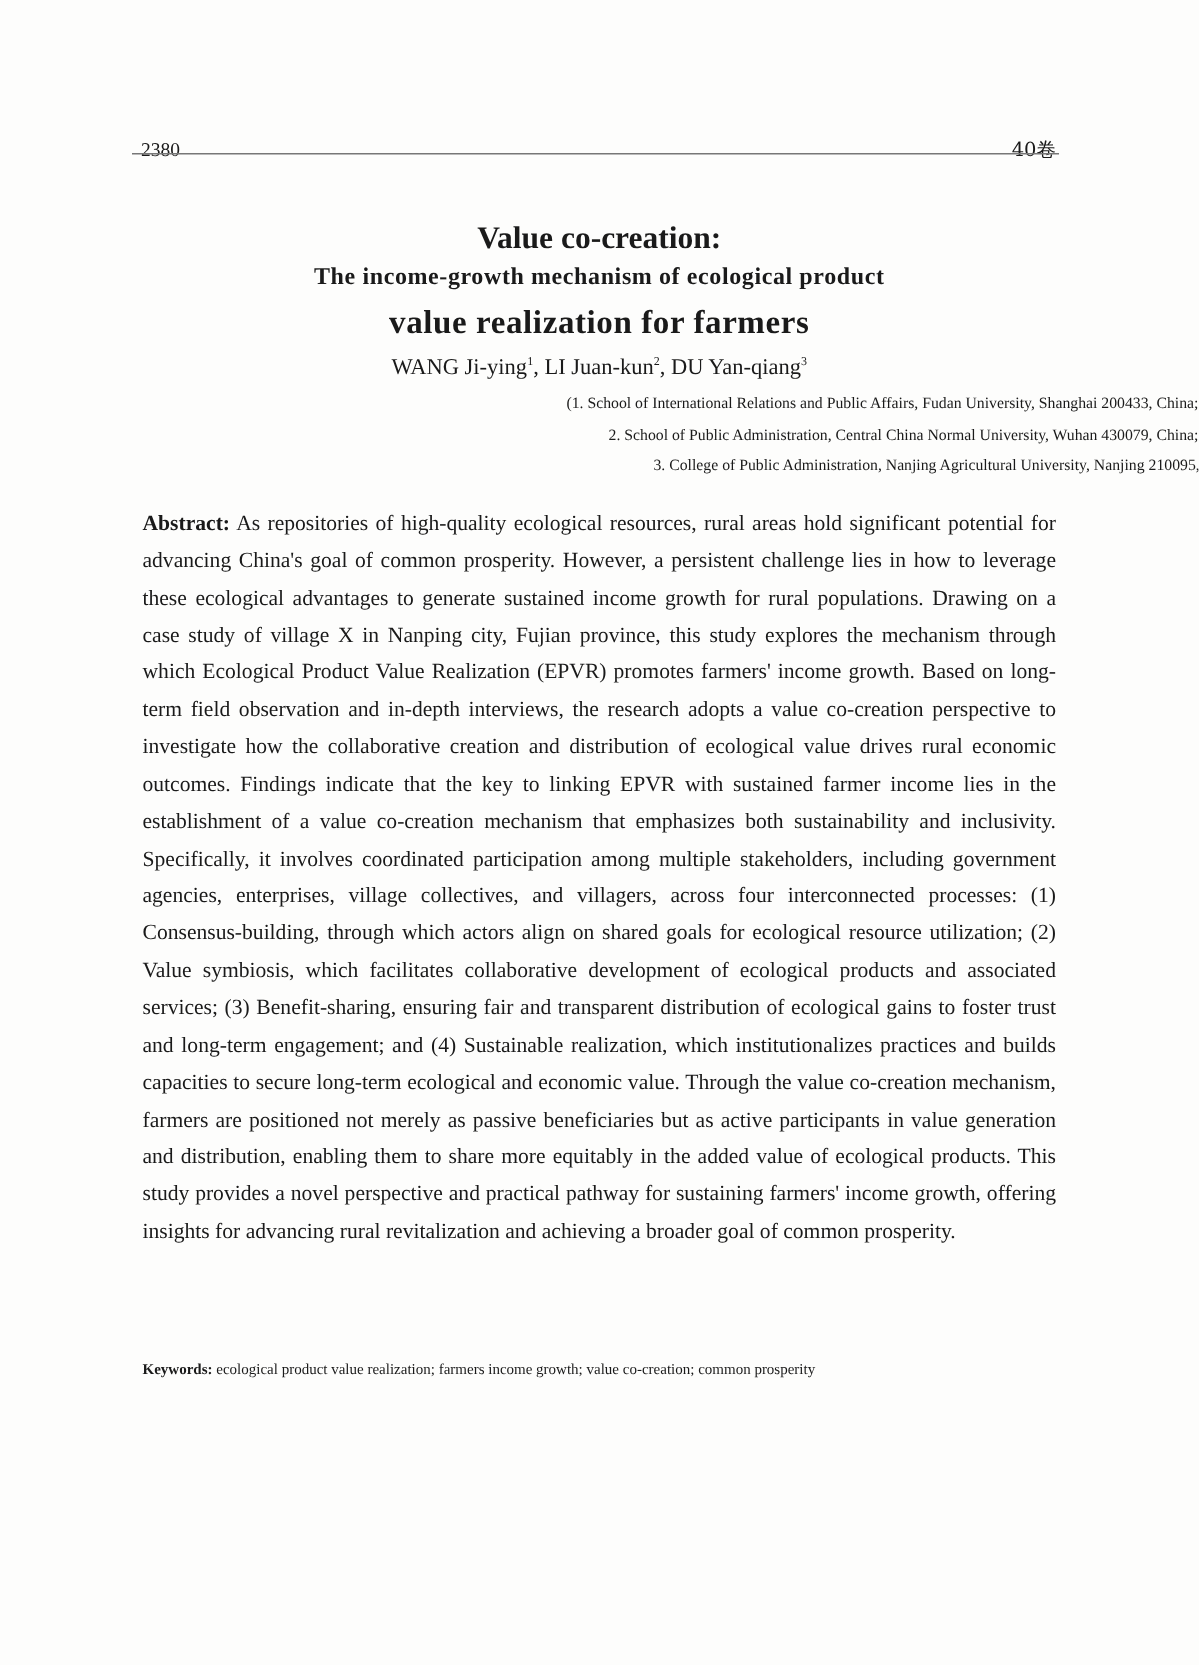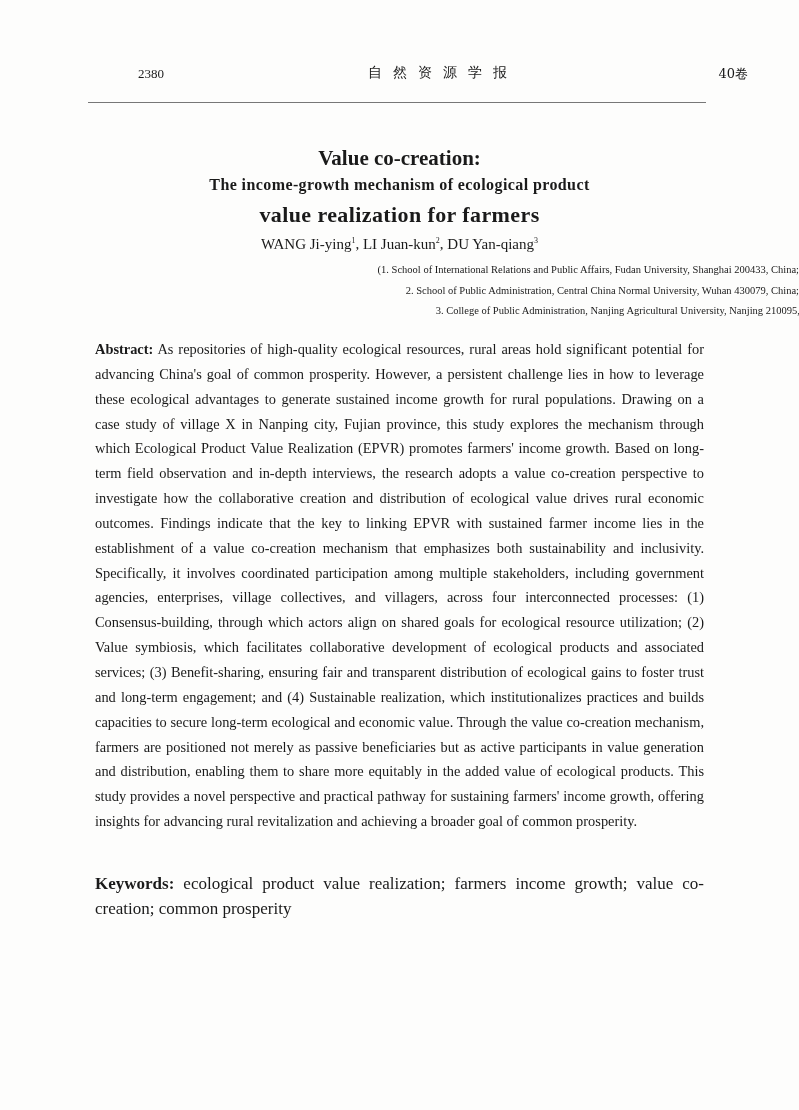--- a/index.html
+++ b/index.html
@@ -1,43 +1,42 @@
 <!DOCTYPE html>
 <html><head>
 <meta charset="utf-8">
 <style>
   html, body { margin: 0; padding: 0; background: #fdfdfc; }
   body { width: 799px; height: 1110px; position: relative; overflow: hidden;
          font-family: "Liberation Serif", "DejaVu Serif", serif; color: #1a1a1a; }
-  .header { position: absolute; left: 94px; top: 64px; width: 610px; height: 22px; margin-left: 44px; }
+  .header { position: absolute; left: 94px; top: 90px; width: 610px; height: 22px; }
   .header .pn { position: absolute; left: 0; top: 2px; font-size: 13px; }
   .header .journal { position: absolute; left: 0; right: 0; top: 0; text-align: center;
                      font-size: 14px; letter-spacing: 11px; font-family: "DejaVu Serif", serif; }
   .header .vol { position: absolute; right: 0; top: 1px; font-size: 13px; font-family: "DejaVu Serif", serif; }
   .rule { position: absolute; left: 88px; top: 102px; width: 618px; height: 1px; background: #777; }
   .title { position: absolute; left: 0; width: 799px; text-align: center; font-weight: bold; }
   .t1 { top: 146px; font-size: 21px; }
   .t2 { top: 176px; font-size: 16px; letter-spacing: 0.4px; }
   .t3 { top: 202px; font-size: 22px; letter-spacing: 0.4px; }
   .authors { position: absolute; top: 236px; left: 0; width: 799px; text-align: center; font-size: 15px; }
   .authors sup { font-size: 8px; }
   .aff { position: absolute; left: 0; width: 799px; text-align: right; font-size: 10.5px; }
   .a1 { top: 264px; } .a2 { top: 285px; } .a3 { top: 305px; padding-left: 32px; }
   .abstract { position: absolute; left: 95px; top: 337px; width: 609px; font-size: 14.4px;
               line-height: 24.85px; text-align: justify; }
   .abstract b { font-weight: bold; }
-  .keywords { position: absolute; left: 95px; top: 872px; width: 609px; font-size: 17px;
+  .keywords { position: absolute; left: 95px; top: 902px; width: 609px; font-size: 10px;
               line-height: 24.85px; text-align: justify; }
 </style>
 </head>
 <body>
 
 <div class="header">
   <span class="pn">2380</span>
-  <span class="journal">自然资源学报</span>
   <span class="vol">40卷</span>
 </div>
 <div class="rule"></div>
 
 <div class="title t1">Value co-creation:</div>
 <div class="title t2">The income-growth mechanism of ecological product</div>
 <div class="title t3">value realization for farmers</div>
 
 <div class="authors">
   <span>WANG Ji-ying</span><sup>1</sup>, <span>LI Juan-kun</span><sup>2</sup>, <span>DU Yan-qiang</span><sup>3</sup>

